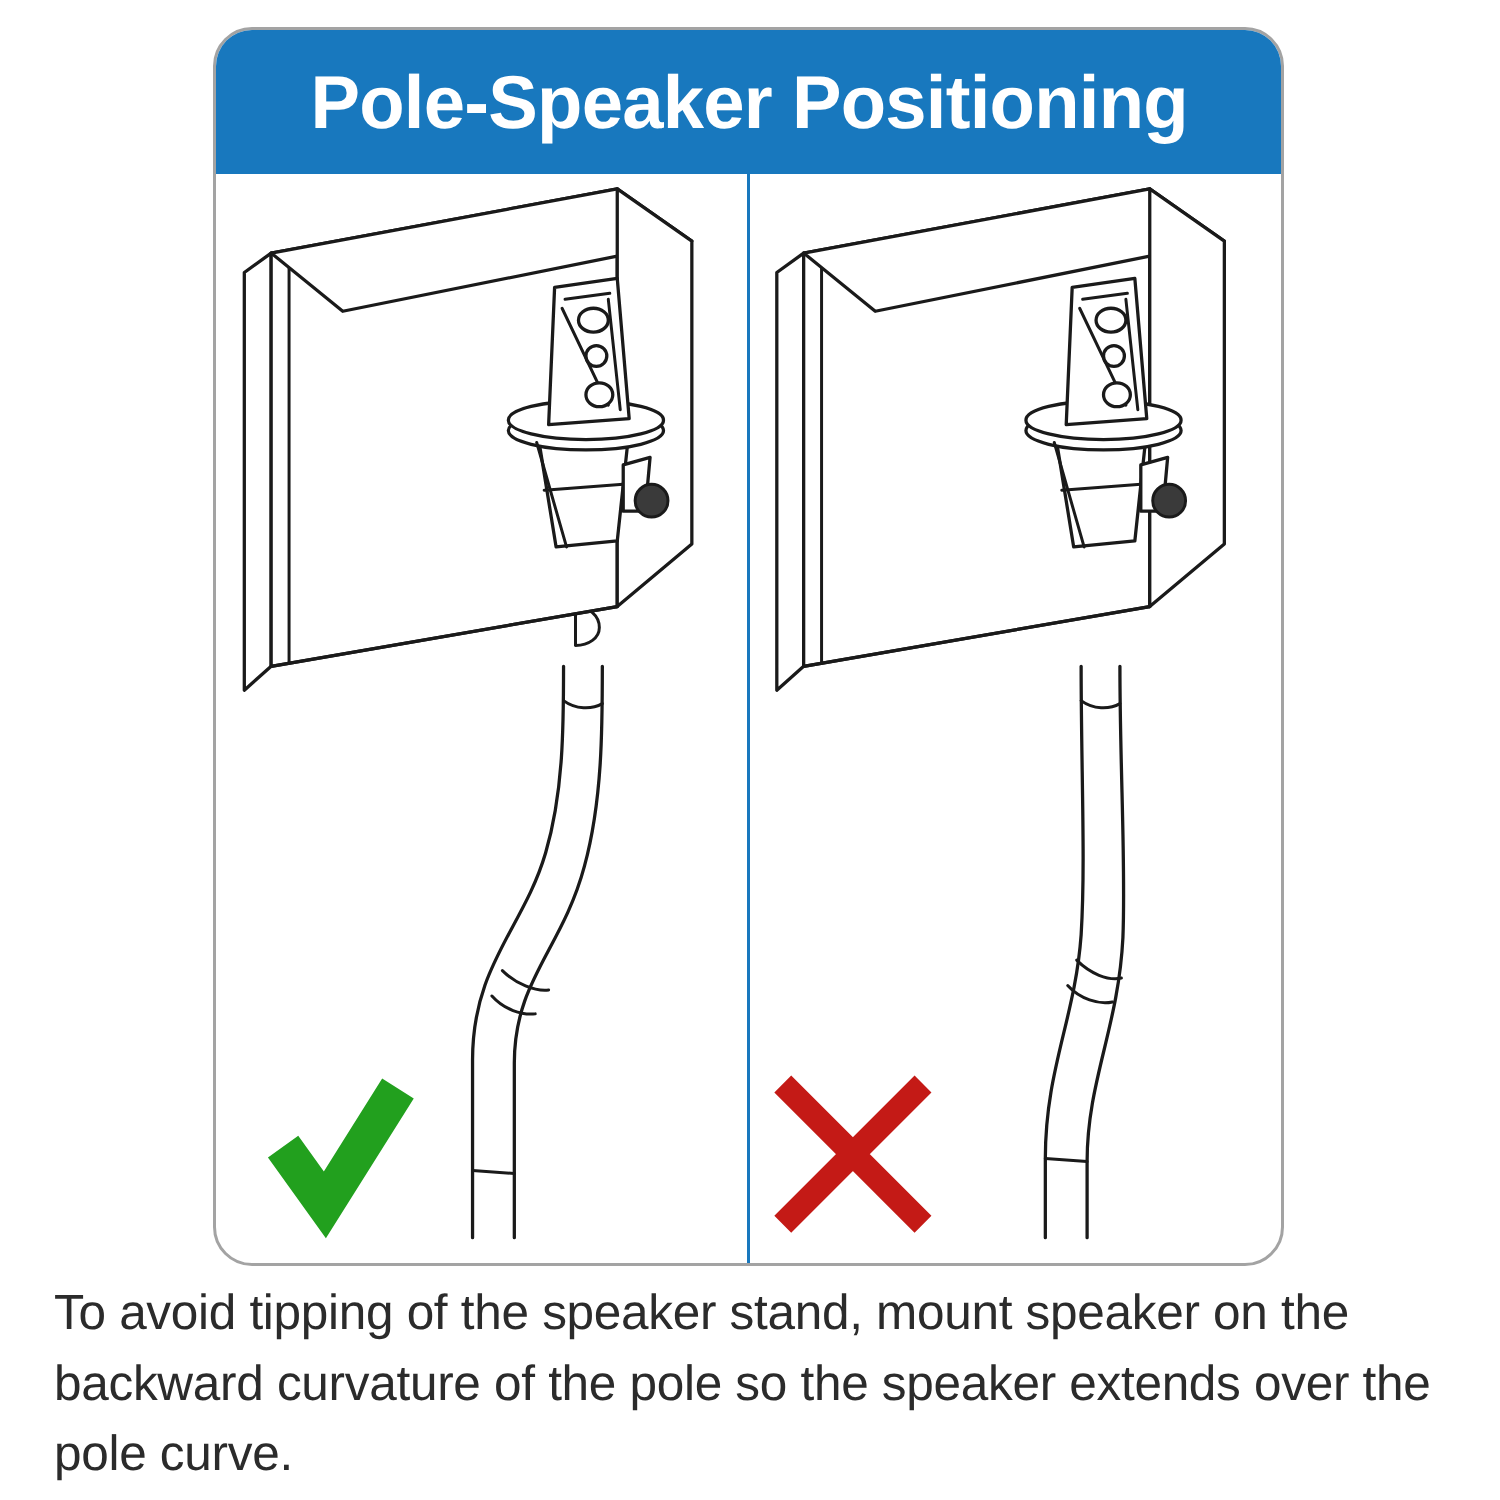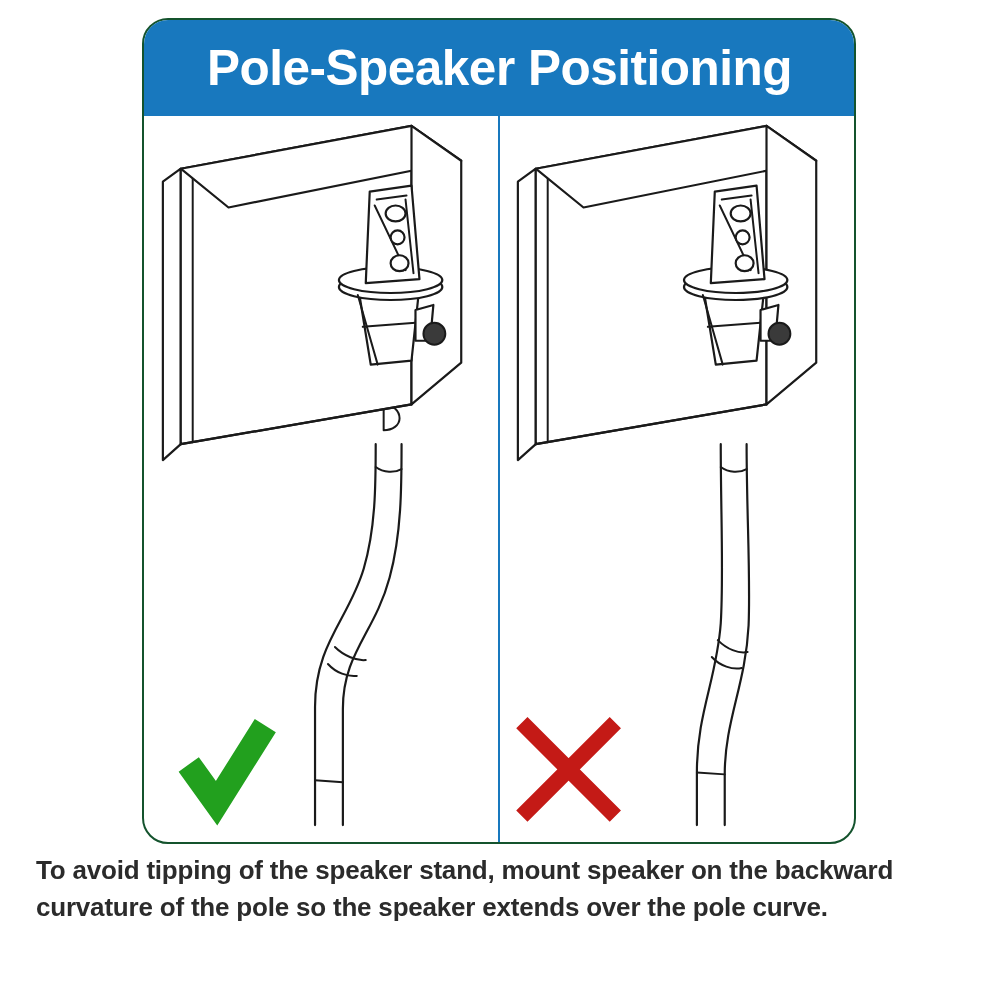--- a/index.html
+++ b/index.html
@@ -10,21 +10,21 @@
     overflow:hidden;
     position:relative;
   }
   #root{position:absolute;inset:0;}
 
   
   .card{
     position:absolute;
     left:142px; top:18px;
     width:714px; height:826px;
-    border:2px solid #14532d;
+    border:2px solid #a3a3a3;
     border-radius:26px;
     box-sizing:border-box;
     background:#ffffff;
     overflow:hidden;
   }
   .card-header{
     position:absolute;
     left:0; top:0; right:0;
     height:96px;
     background:#1878be;
@@ -65,25 +65,24 @@
 
   .panel svg{position:absolute;left:0;top:0;width:100%;height:100%;display:block;}
 
   
   .caption{
     position:absolute;
     left:36px;
     top:852px;
     width:934px;
     color:#2b2b2b;
-    font-size:26px;
+    font-size:33px;
     line-height:1.42;
     letter-spacing:-0.2px;
     font-family:"Liberation Sans","DejaVu Sans",sans-serif;
-    font-weight:bold;
   }
 </style>
 </head>
 <body>
 
 <div id="root">
 
   <div class="card">
 
     <div class="card-header">

